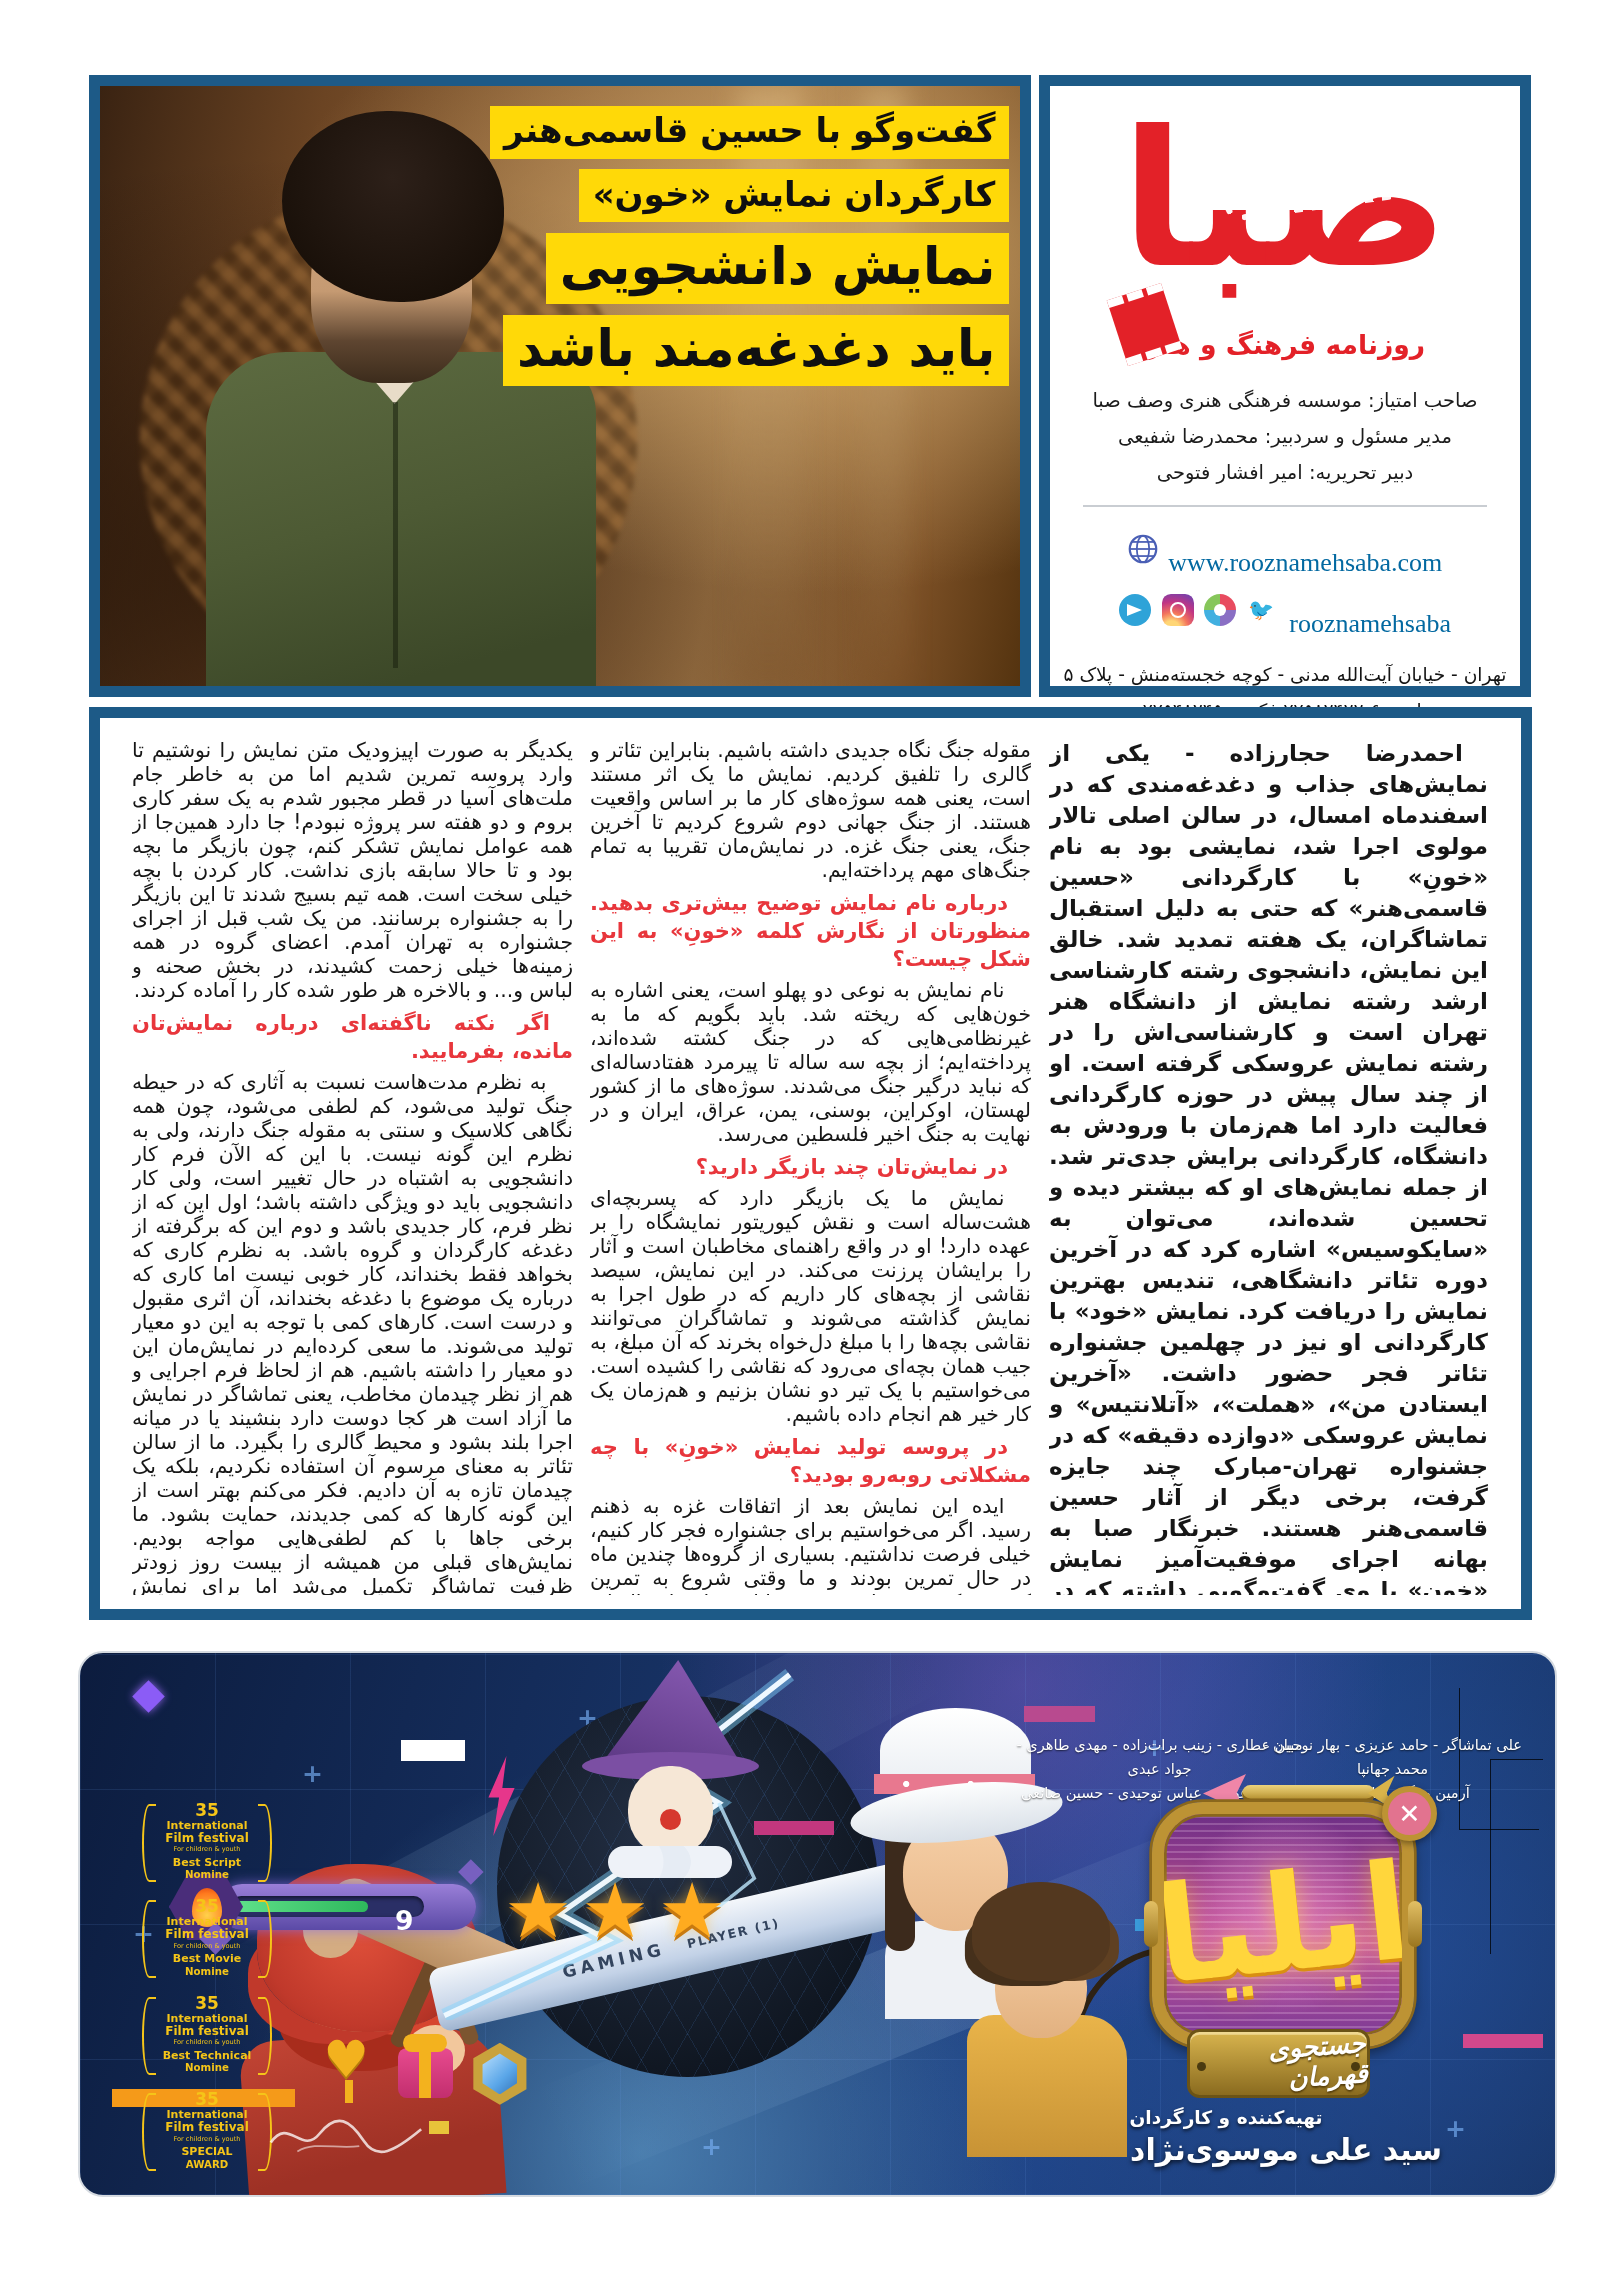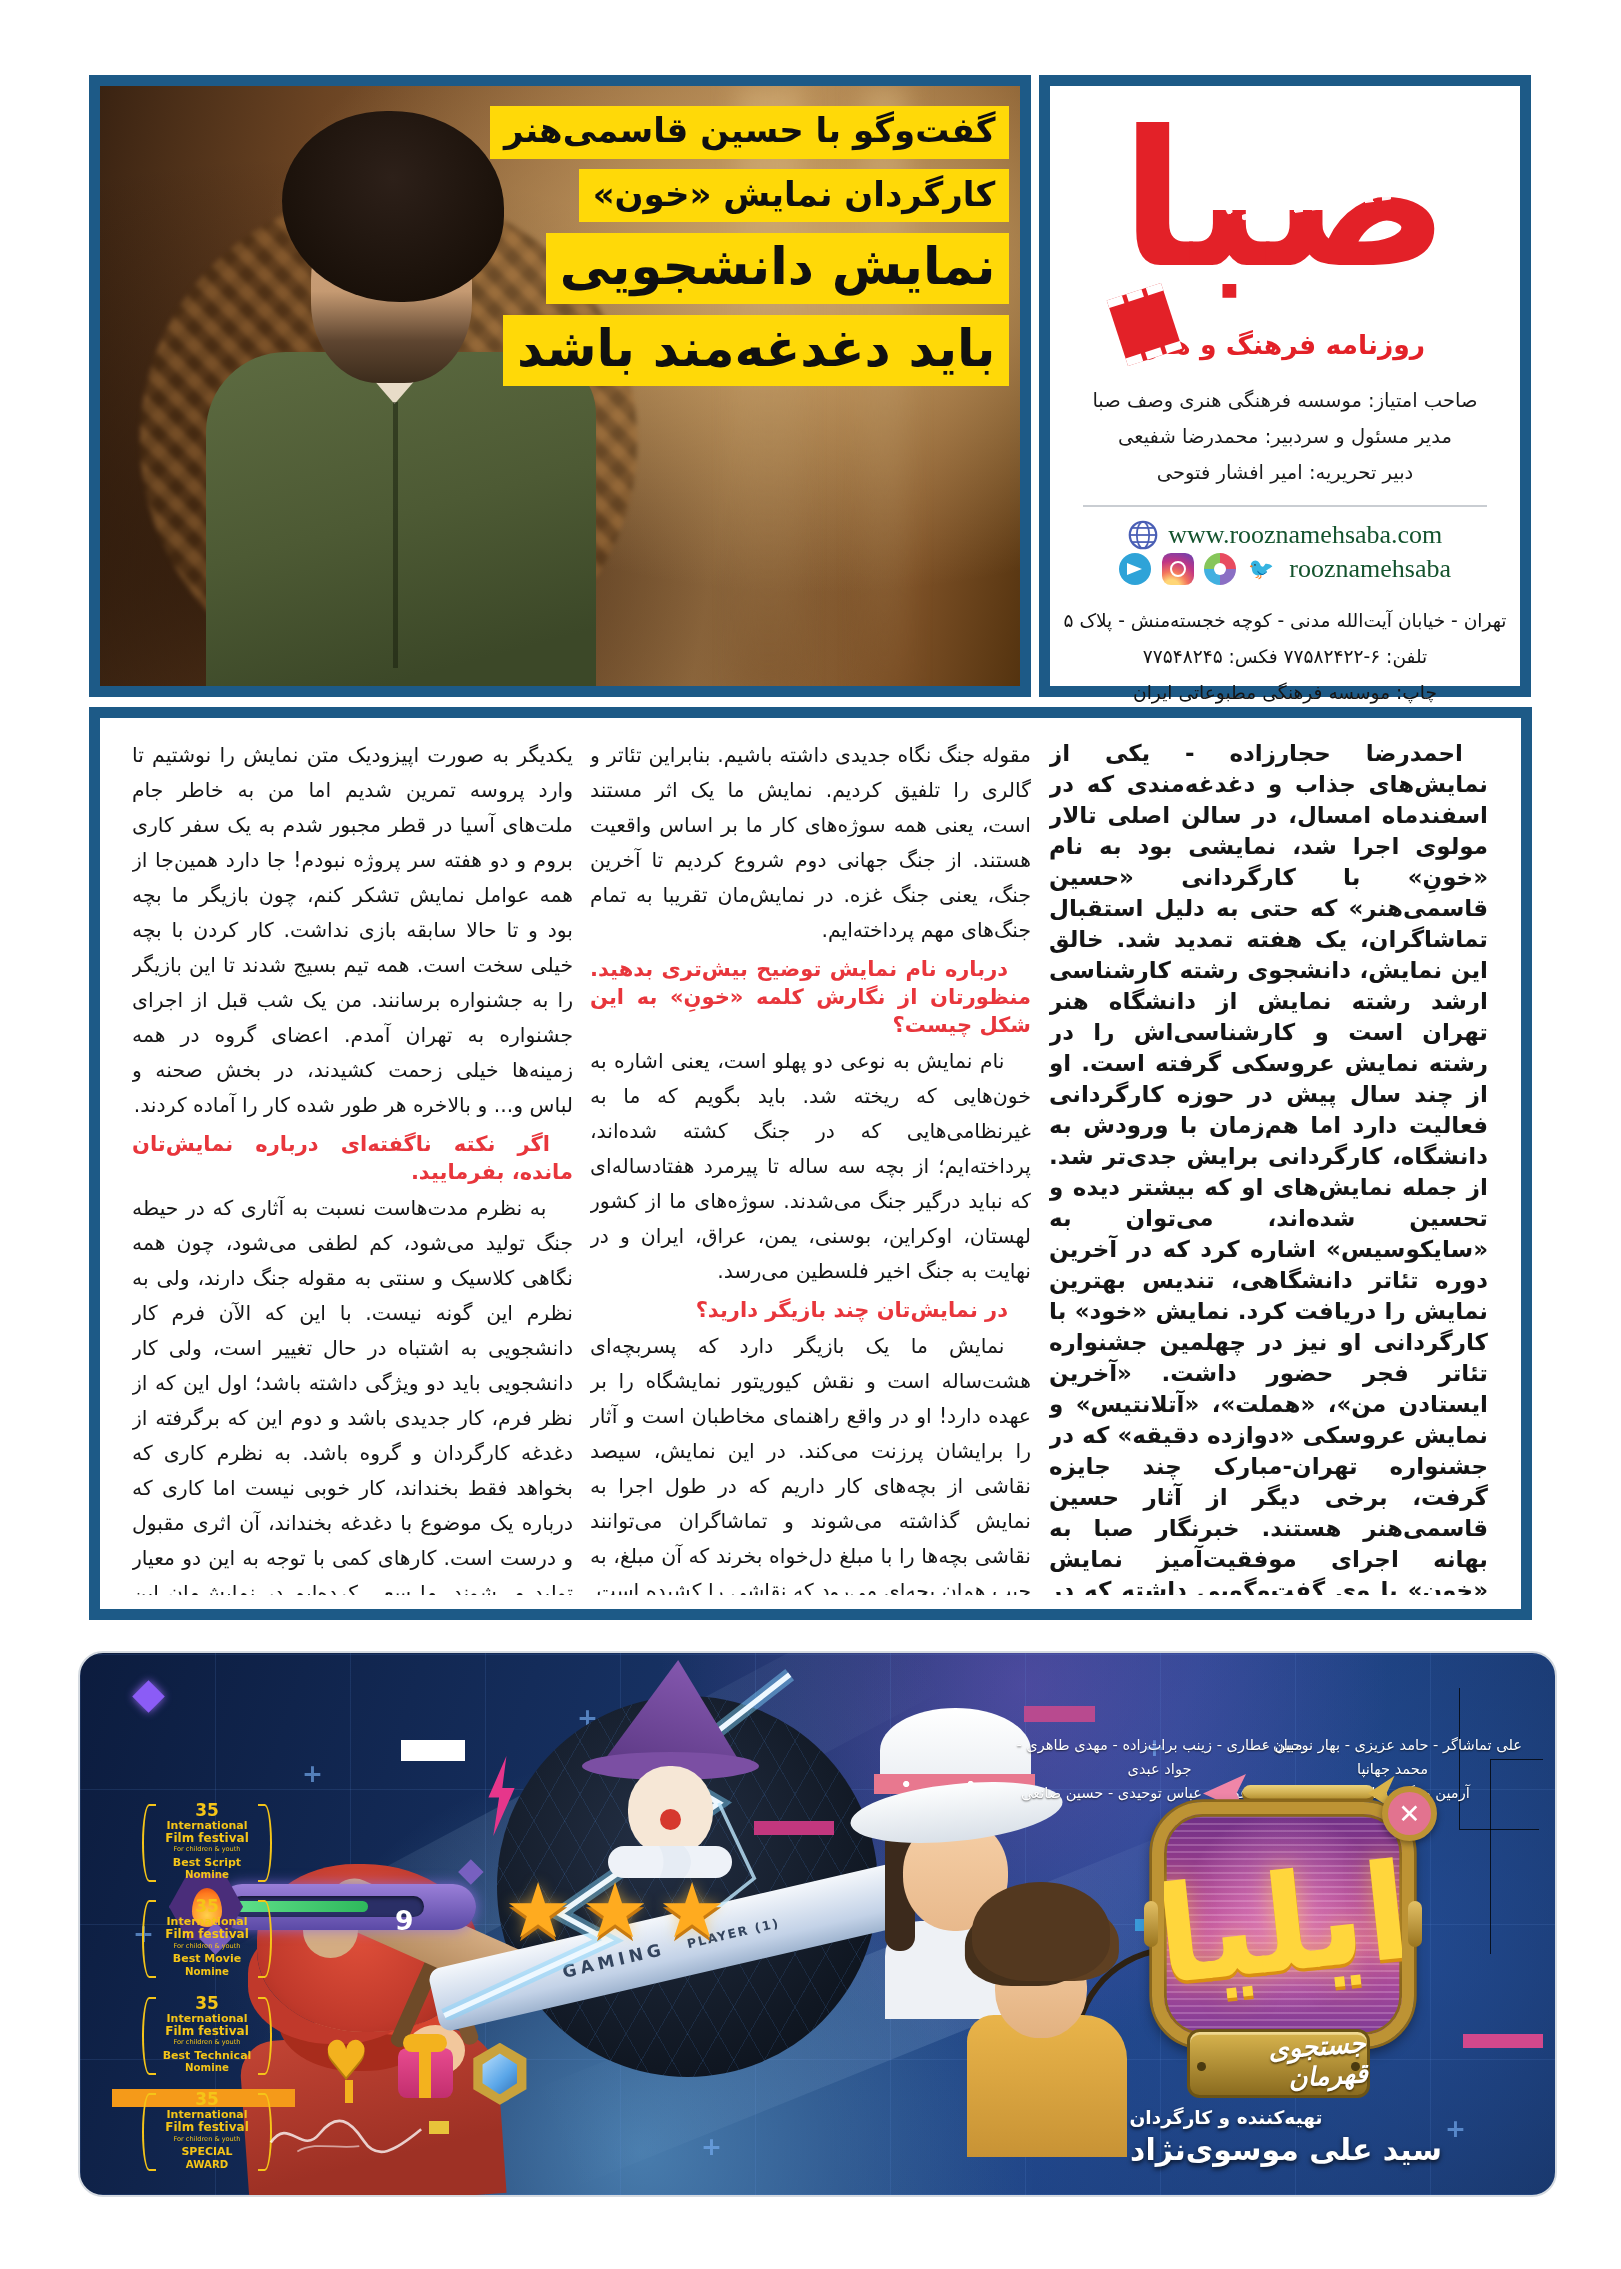--- a/index.html
+++ b/index.html
@@ -43,39 +43,39 @@
   #logo-wrap { position:relative; margin-top:12.4px; height:238px; }
   #logo-text { font-size:188px; line-height:204px; font-weight:bold; color:#e32128; letter-spacing:-5.3px; }
   .film-dash { position:absolute; height:6.2px; background:repeating-linear-gradient(90deg,#ffffff 0 8.9px, rgba(255,255,255,0) 8.9px 17.7px); border-radius:2.7px; opacity:.95; }
   #film-piece { position:absolute; left:66px; top:192px; width:57px; height:69px; background:#e32128; transform:rotate(-18deg);
     border-top:8px dashed #fff; border-bottom:8px dashed #fff; }
   #masthead-tagline { direction:rtl; color:#e32128; font-weight:bold; font-size:26.6px; text-align:center; margin-top:-7px; }
   .mh-info { direction:rtl; font-size:19.5px; color:#1c1c1c; line-height:36px; }
   .mh-info-block { margin-top:23px; }
   .mh-divider { width:86%; height:1.8px; background:#c9cdd2; margin:14px auto 12.4px; }
   .mh-web-row { display:flex; align-items:center; justify-content:center; gap:10.6px; margin-top:3.5px; }
-  .mh-web-row .url { font-family:"Liberation Serif", serif; font-size:26px; color:#14532d; }
+  .mh-web-row .url { font-family:"Liberation Serif", serif; font-size:26px; color:#0369a1;margin-top:28px; }
   .social-icon { width:32px; height:32px; border-radius:50%; display:inline-block; position:relative; }
   .ic-telegram { background:#2ea3d8; }
   .ic-telegram::before { content:""; position:absolute; left:8px; top:9.8px; width:0; height:0; border-left:15px solid #fff; border-top:6.2px solid transparent; border-bottom:6.2px solid transparent; }
   .ic-instagram { border-radius:8.9px; background:radial-gradient(circle at 30% 110%, #ffd676 0 20%, #f3745c 40%, #c13584 65%, #7b3fa8 90%); }
   .ic-instagram::before { content:""; position:absolute; left:8px; top:8px; width:12.4px; height:12.4px; border:2.7px solid #fff; border-radius:50%; }
   .ic-aparat { background:conic-gradient(#e84b5f 0 25%, #8a6fc4 25% 50%, #41b0e0 50% 75%, #86c65a 75% 100%); }
   .ic-aparat::before { content:""; position:absolute; left:9.8px; top:9.8px; width:12.4px; height:12.4px; background:#fff; border-radius:50%; }
   .ic-twitter { background:#fff; }
   .ic-twitter::before { content:"🐦"; position:absolute; left:1.8px; top:3.5px; font-size:21px; color:#2aa3ef; }
   .mh-address { margin-top:17.7px; font-size:18.6px; line-height:36px; color:#141414; direction:rtl; }
 
   
   #article-box { left:89px; top:707px; width:1443px; height:913px; }
   .col { position:absolute; top:19.5px; height:857px; overflow:hidden; direction:rtl; text-align:justify; color:#161616; }
   #col-left  { left:32px;  width:441px; }
   #col-mid   { left:490px; width:441px; }
   #col-right { left:949px; width:439px; }
-  .body-p { font-size:20.4px; line-height:35px; }
+  .body-p { font-size:20.4px; line-height:24px; }
   .body-p.indent { text-indent:26.6px; }
   .intro-p { font-size:23px; line-height:31px; font-weight:bold; text-indent:25px; }
   .q-p { color:#e8363c; font-weight:bold; font-size:21px; line-height:28px; margin:7px 0 5.3px; text-indent:23px; }
 
   
   #ad { left:78px; top:1651px; width:1479px; height:546px; border-radius:25px; border:2.7px solid #d5dae0; overflow:hidden; position:absolute;
     background:
       radial-gradient(circle at 38% 92%, rgba(130,210,255,.45), rgba(0,0,0,0) 38%),
       radial-gradient(circle at 64% 6%, rgba(150,90,210,.38), rgba(0,0,0,0) 34%),
       radial-gradient(circle at 90% 55%, rgba(45,95,185,.5), rgba(0,0,0,0) 45%),

